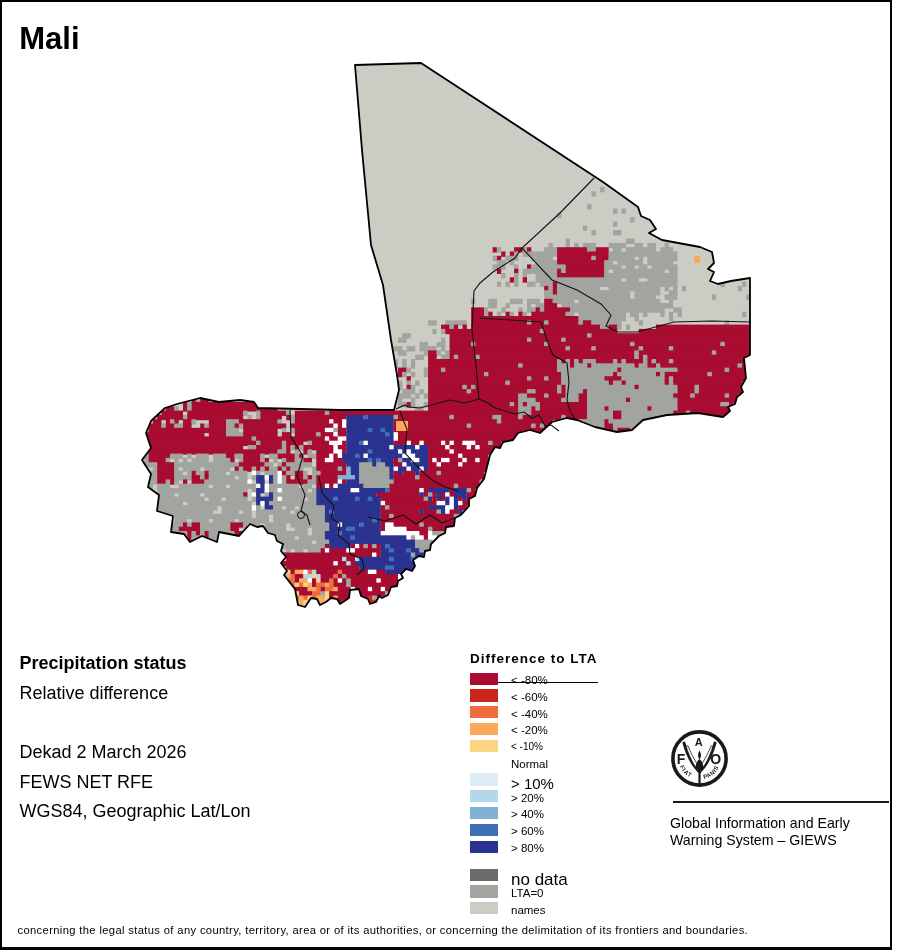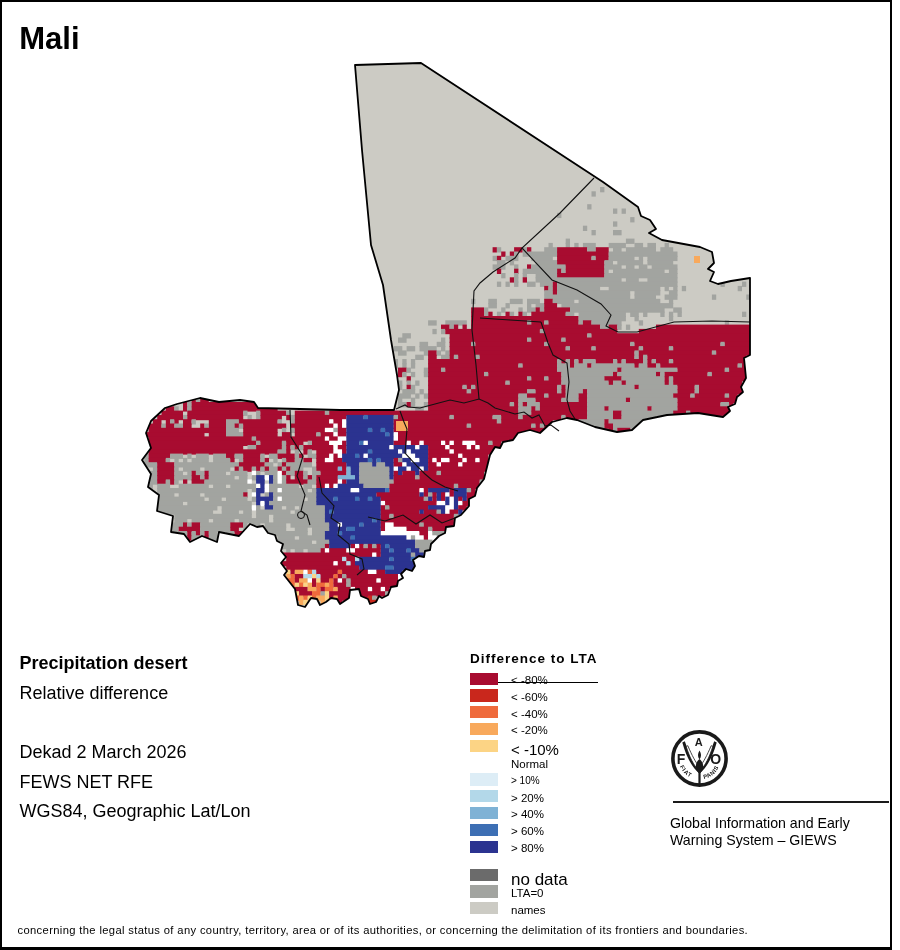--- a/index.html
+++ b/index.html
@@ -1236,39 +1236,39 @@
       <polyline points="319,477 322,493 334,506 331,518 340,524 338,535 349,544 350,554 362,559 364,569 357,575" fill="none" stroke="#111" stroke-width="1.1"></polyline>
       <polyline points="368,517 385,521 403,515 416,524 430,515 442,523 455,518" fill="none" stroke="#111" stroke-width="1.1"></polyline>
       <polyline points="400,411 404,422 407,429 405,453 418,467 425,474 432,480 445,487 458,491" fill="none" stroke="#111" stroke-width="1.1"></polyline>
       <circle cx="301" cy="515" r="3.5" fill="none" stroke="#111" stroke-width="1"></circle>
 
 <polygon points="355,65 421,63 603,182 638,207 641,216 650,220 656,229 649,233 662,240 700,247 712,252 714,263 708,269 714,272 710,281 718,284 731,281 750,278 750,355 744,358 746,378 741,387 743,392 737,397 735,404 728,407 730,411 723,417 698,413 667,415 643,420 632,430 617,432 595,427 577,420 567,418 552,422 540,433 530,430 518,433 513,440 503,442 500,448 495,447 490,455 484,479 477,488 475,496 469,499 469,506 461,515 455,518 454,526 446,527 445,533 439,536 431,544 430,550 425,551 424,557 419,556 413,560 415,566 412,571 406,569 401,574 403,578 398,581 397,586 391,587 388,595 382,598 379,596 376,602 370,604 368,599 361,596 359,589 350,590 349,598 340,604 337,599 331,598 326,602 320,605 317,599 311,598 305,607 298,605 295,589 284,575 287,571 281,563 286,557 281,551 283,544 277,541 275,535 268,533 263,526 257,527 250,524 239,536 219,532 217,542 202,536 190,542 184,534 171,532 173,516 157,511 159,495 148,487 151,474 142,460 151,448 146,433 151,421 165,408 177,404 200,398 219,402 240,400 254,402 258,408 300,409 340,410 380,410 394,410 399,390 397,375 391,340 383,285 371,245 362,150" fill="none" stroke="#000" stroke-width="1.8" stroke-linejoin="round"></polygon>
 </svg>
 
 <div class="t" style="left:17.3px;top:18.7px;font-size:31px;font-weight:bold">Mali</div>
 
-<div class="t" style="left:17.4px;top:650.5px;font-size:18px;font-weight:bold">Precipitation desert</div>
+<div class="t" style="left:17.4px;top:650.5px;font-size:18px;font-weight:bold">Precipitation status</div>
 <div class="t" style="left:17.4px;top:680.5px;font-size:18px">Relative difference</div>
 <div class="t" style="left:17.4px;top:739.5px;font-size:18px">Dekad 2 March 2026</div>
 <div class="t" style="left:17.4px;top:769.5px;font-size:18px">FEWS NET RFE</div>
 <div class="t" style="left:17.4px;top:798.5px;font-size:18px">WGS84, Geographic Lat/Lon</div>
 <div style="position:absolute;left:468px;top:648.5px;font-size:13.5px;letter-spacing:1px;font-weight:bold;border-bottom:1.5px solid #000;padding-bottom:16px">Difference to LTA</div>
     <div style="position:absolute;left:467.7px;top:670.5px;width:28px;height:12.4px;background:#a80c30"></div>
     <div style="position:absolute;left:509px;top:672.0px;font-size:11.5px">&lt; -80%</div>
     <div style="position:absolute;left:467.7px;top:687.3px;width:28px;height:12.4px;background:#c9271c"></div>
     <div style="position:absolute;left:509px;top:688.8px;font-size:11.5px">&lt; -60%</div>
     <div style="position:absolute;left:467.7px;top:704.1px;width:28px;height:12.4px;background:#ef6a3c"></div>
     <div style="position:absolute;left:509px;top:705.6px;font-size:11.5px">&lt; -40%</div>
     <div style="position:absolute;left:467.7px;top:720.9px;width:28px;height:12.4px;background:#f8a95c"></div>
     <div style="position:absolute;left:509px;top:722.4px;font-size:11.5px">&lt; -20%</div>
     <div style="position:absolute;left:467.7px;top:737.7px;width:28px;height:12.4px;background:#fcd485"></div>
-    <div style="position:absolute;left:509px;top:739.2px;font-size:15px">&lt; -10%</div>
+    <div style="position:absolute;left:509px;top:739.2px;font-size:10px">&lt; -10%</div>
     <div style="position:absolute;left:509px;top:756.0px;font-size:11.5px">Normal</div>
     <div style="position:absolute;left:467.7px;top:771.3px;width:28px;height:12.4px;background:#ddedf6"></div>
-    <div style="position:absolute;left:509px;top:772.8px;font-size:10px">&gt; 10%</div>
+    <div style="position:absolute;left:509px;top:772.8px;font-size:15px">&gt; 10%</div>
     <div style="position:absolute;left:467.7px;top:788.1px;width:28px;height:12.4px;background:#b3d8e9"></div>
     <div style="position:absolute;left:509px;top:789.6px;font-size:11.5px">&gt; 20%</div>
     <div style="position:absolute;left:467.7px;top:804.9px;width:28px;height:12.4px;background:#7fb2d5"></div>
     <div style="position:absolute;left:509px;top:806.4px;font-size:11.5px">&gt; 40%</div>
     <div style="position:absolute;left:467.7px;top:821.7px;width:28px;height:12.4px;background:#3d6fb4"></div>
     <div style="position:absolute;left:509px;top:823.2px;font-size:11.5px">&gt; 60%</div>
     <div style="position:absolute;left:467.7px;top:838.5px;width:28px;height:12.4px;background:#2b3390"></div>
     <div style="position:absolute;left:509px;top:840.0px;font-size:11.5px">&gt; 80%</div>
     <div style="position:absolute;left:467.7px;top:866.5px;width:28px;height:12.4px;background:#6b6b6b"></div>
     <div style="position:absolute;left:509px;top:868.0px;font-size:17px">no data</div>

